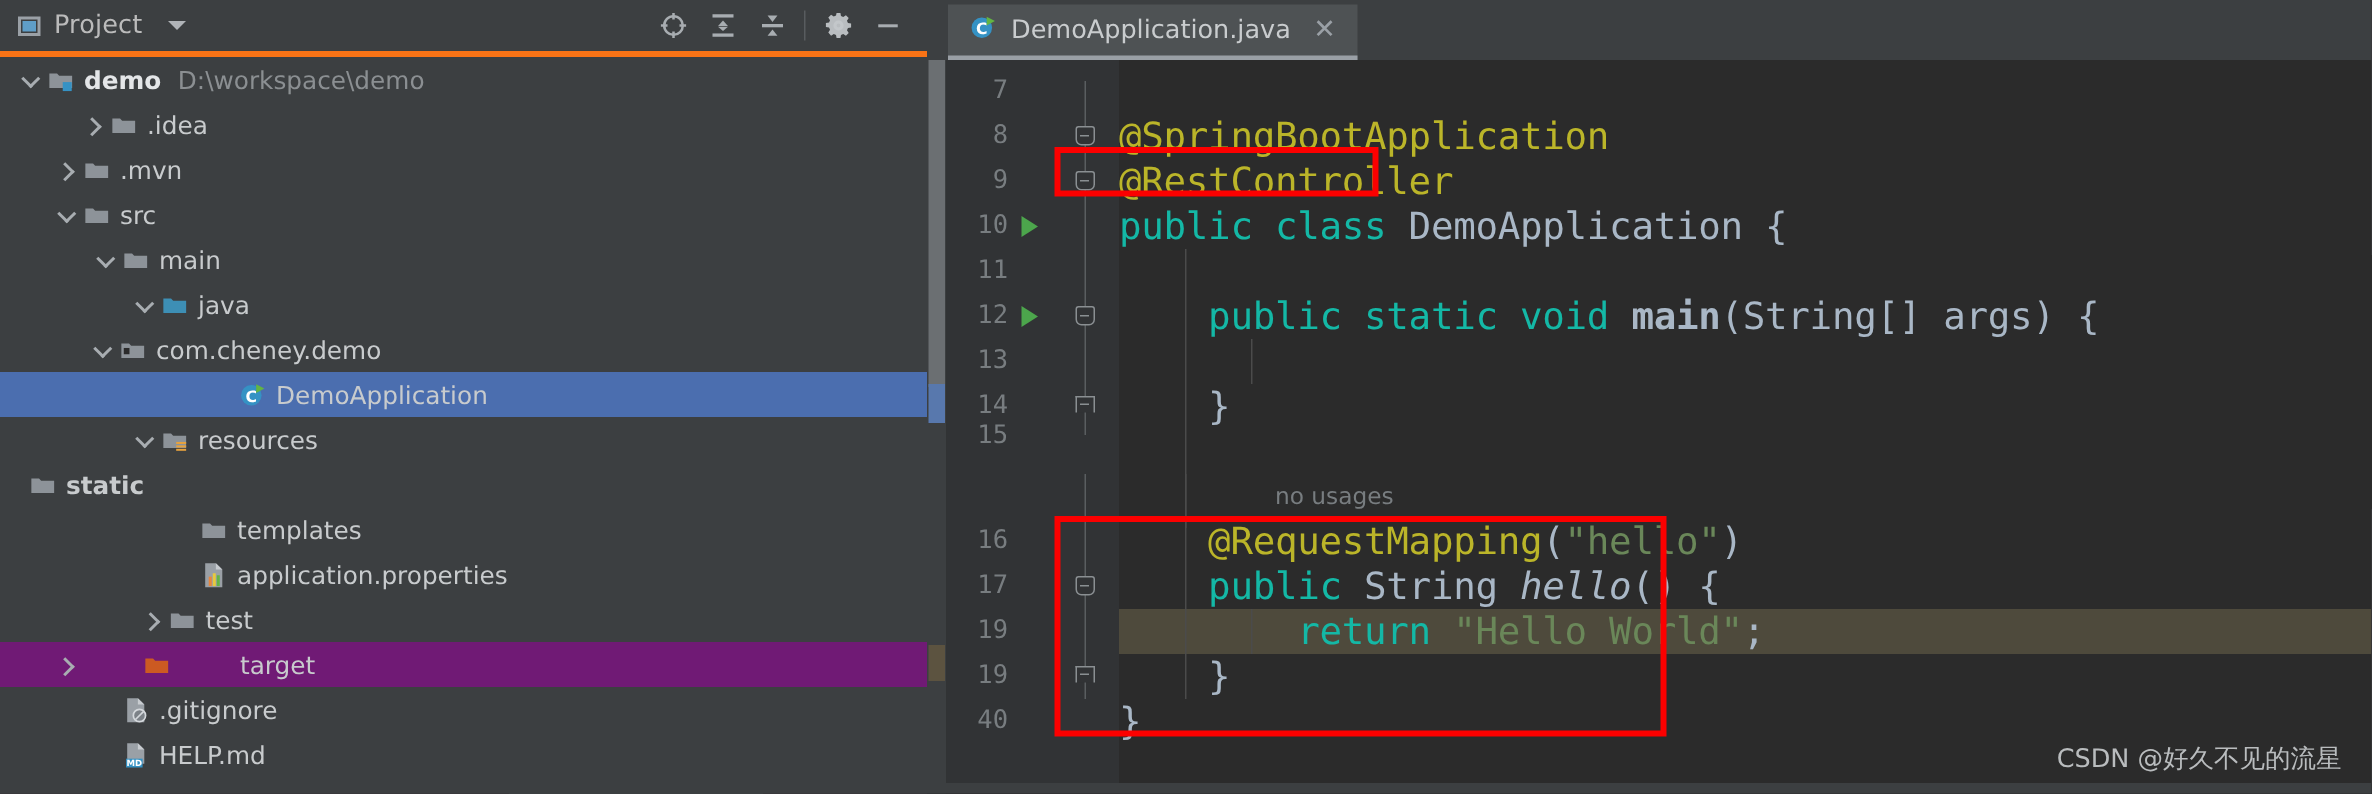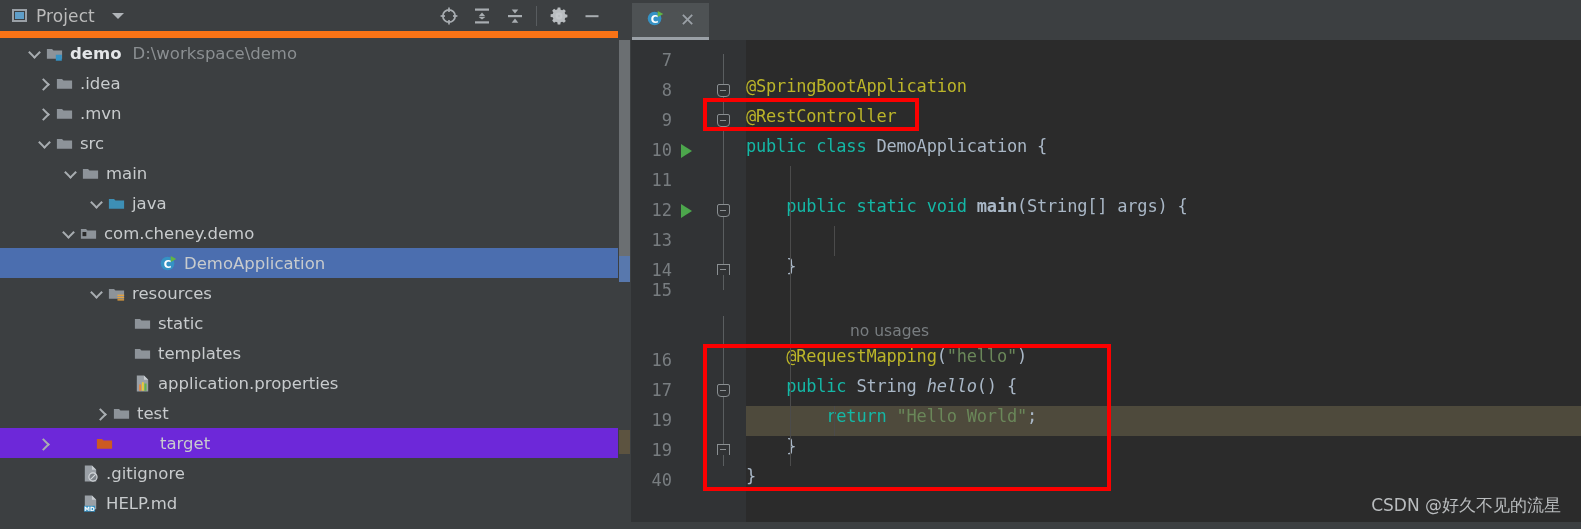--- a/index.html
+++ b/index.html
@@ -21,21 +21,21 @@
     width: 618px; height: 529px;
     background: #3c3f41;
     flex: 0 0 618px;
   }
   .panel-header {
     position: relative;
     height: 38px;
     background: #3c3f41;
     display: flex;
     align-items: center;
-    border-bottom: 7px solid #f97316;
+    border-bottom: 4px solid #f97316;
   }
   .ph-left { display: flex; align-items: center; padding-left: 12px; gap: 9px; }
   .ph-title {
     color: #bbbbbb;
     font-size: 17px;
     letter-spacing: .1px;
     font-family: "DejaVu Sans", sans-serif;
   }
   .ph-window-icon {
     width: 15px; height: 13px;
@@ -79,21 +79,21 @@
   .row {
     position: relative;
     height: 30px;
     display: flex;
     align-items: center;
     white-space: nowrap;
     font-size: 16.5px;
     color: #c8cbcd;
   }
   .row.selected { background: #4b6eaf; }
-  .row.hovered  { background: #6d28d9; gap: 40px; }
+  .row.hovered  { background: #701a75; gap: 40px; }
   .twisty {
     width: 17px; height: 17px;
     flex: 0 0 17px;
     position: relative;
     margin-right: 2px;
   }
   .twisty.right::before, .twisty.down::before {
     content: "";
     position: absolute;
     width: 7px; height: 7px;
@@ -205,21 +205,21 @@
     background: #5a5e60;
   }
   
   .code-layer {
     position: absolute; left: 128px; top: 0; right: 0; bottom: 0;
   }
   .cline {
     position: absolute;
     left: 0;
     font-family: "DejaVu Sans Mono", monospace;
-    font-size: 17px;
+    font-size: 25px;
     letter-spacing: -0.2px;
     white-space: pre;
     color: #a9b7c6;
   }
   .hl-line {
     position: absolute; left: 0; right: 0; height: 30px;
     background: #4e4a3c;
   }
   .indent-guide {
     position: absolute; width: 1px; background: #4b4b4b;
@@ -311,32 +311,32 @@
 
         <div class="tb-btn">
           <svg width="20" height="20" viewBox="0 0 20 20">
             <rect x="3.5" y="9.2" width="13" height="2" fill="#a8adb1"></rect>
           </svg>
         </div>
       </div>
     </div>
 
     <div id="tree">
-        <div class="row" style="padding-left: 26px;">
+        <div class="row" style="padding-left: 12px;">
           <span class="twisty down"></span>
           <span class="ico">
             <svg width="19" height="19" viewBox="0 0 20 20">
               <path fill="#8d9399" d="M2 5.2h5.4l1.5 1.7H18v8.6H2z"></path>
               <rect x="11.4" y="11.3" width="6.3" height="6.3" fill="#3592c4"></rect>
             </svg>
           </span>
           <span class="label bold">demo</span>
           <span class="path">D:\workspace\demo</span>
         </div>
-        <div class="row" style="padding-left: 36px;">
+        <div class="row" style="padding-left: 54px;">
           <span class="twisty right"></span>
           <span class="ico">
             <svg width="19" height="19" viewBox="0 0 20 20">
               <path fill="#8d9399" d="M2 5.2h5.4l1.5 1.7H18v8.6H2z"></path>
             </svg>
           </span>
           <span class="label">.idea</span>
         </div>
         <div class="row" style="padding-left: 36px;">
           <span class="twisty right"></span>
@@ -400,21 +400,21 @@
           <span class="ico">
             <svg width="19" height="19" viewBox="0 0 20 20">
               <path fill="#8d9399" d="M2 5.2h5.4l1.5 1.7H18v8.6H2z"></path>
               <rect x="11" y="11.2" width="7" height="1.4" fill="#e8a33d"></rect>
               <rect x="11" y="13.6" width="7" height="1.4" fill="#e8a33d"></rect>
               <rect x="11" y="16" width="7" height="1.4" fill="#e8a33d"></rect>
             </svg>
           </span>
           <span class="label">resources</span>
         </div>
-        <div class="row" style="padding-left: 114px;">
+        <div class="row" style=" font-weight: bold;">
           <span class="twisty"></span>
           <span class="ico">
             <svg width="19" height="19" viewBox="0 0 20 20">
               <path fill="#8d9399" d="M2 5.2h5.4l1.5 1.7H18v8.6H2z"></path>
             </svg>
           </span>
           <span class="label">static</span>
         </div>
         <div class="row" style="padding-left: 114px;">
           <span class="twisty"></span>
@@ -487,20 +487,21 @@
 
     <div class="tabbar">
       <div class="tab">
         <span>
           <svg width="19" height="19" viewBox="0 0 20 20">
             <circle cx="9" cy="10" r="7.2" fill="#3592c4"></circle>
             <text x="9" y="14.6" font-family="DejaVu Sans, sans-serif" font-size="11" font-weight="bold" fill="#ffffff" text-anchor="middle">C</text>
             <polygon points="12.4,2.2 18.2,5.3 12.4,8.4" fill="#62b543"></polygon>
           </svg>
         </span>
+        <span class="tab-title">DemoApplication.java</span>
         <span class="tab-close">✕</span>
       </div>
     </div>
 
     <div class="editor-body">
 
       <div class="scroll-strip">
         <div class="scroll-thumb"></div>
         <div class="strip-mark-blue"></div>
         <div class="strip-mark-brown"></div>

